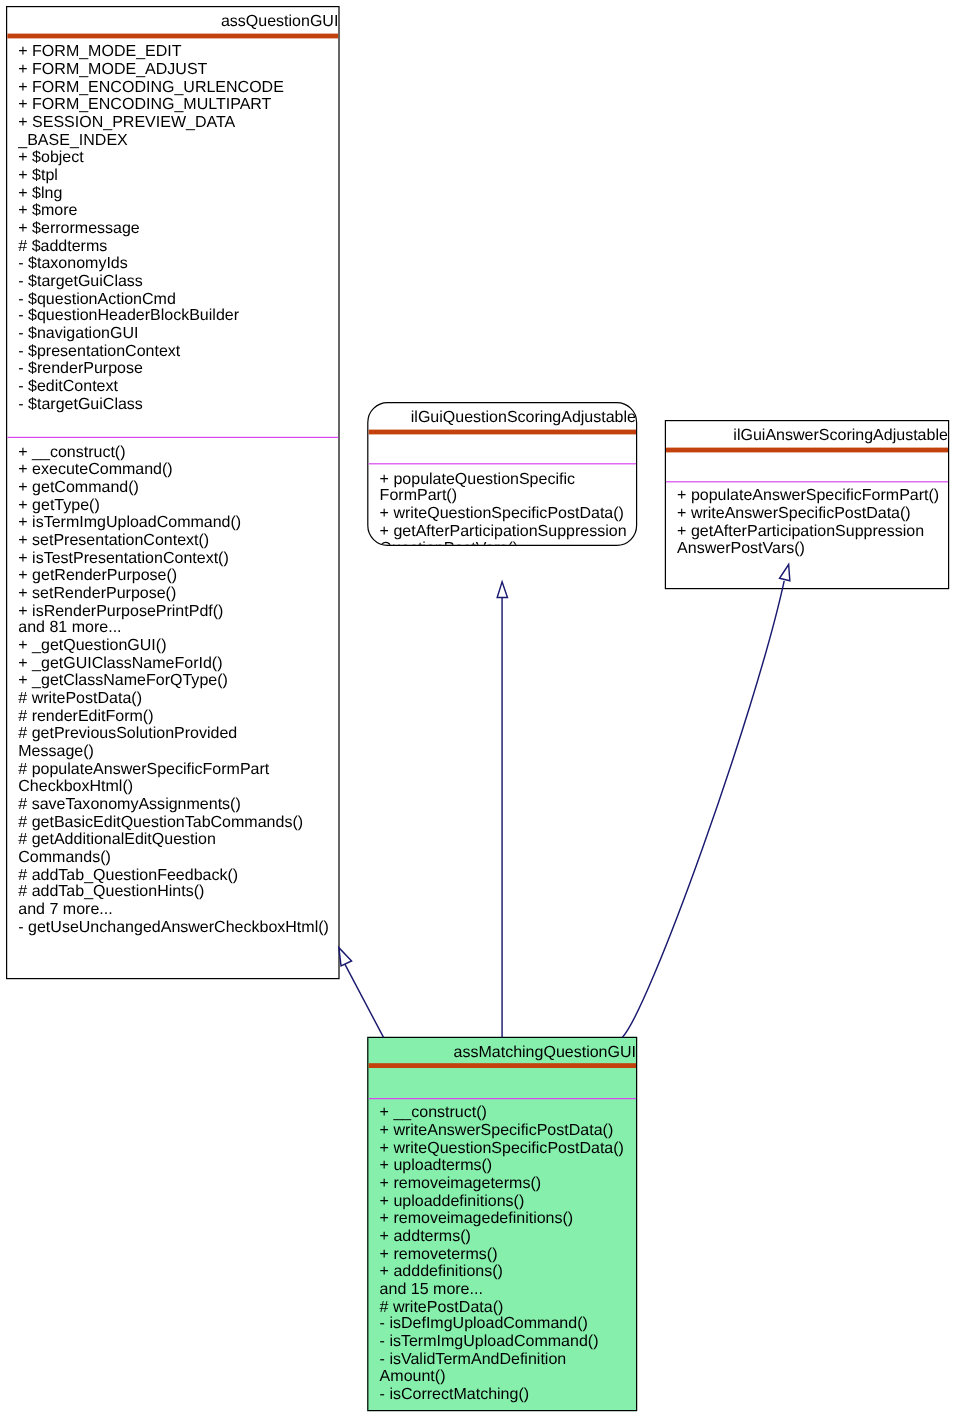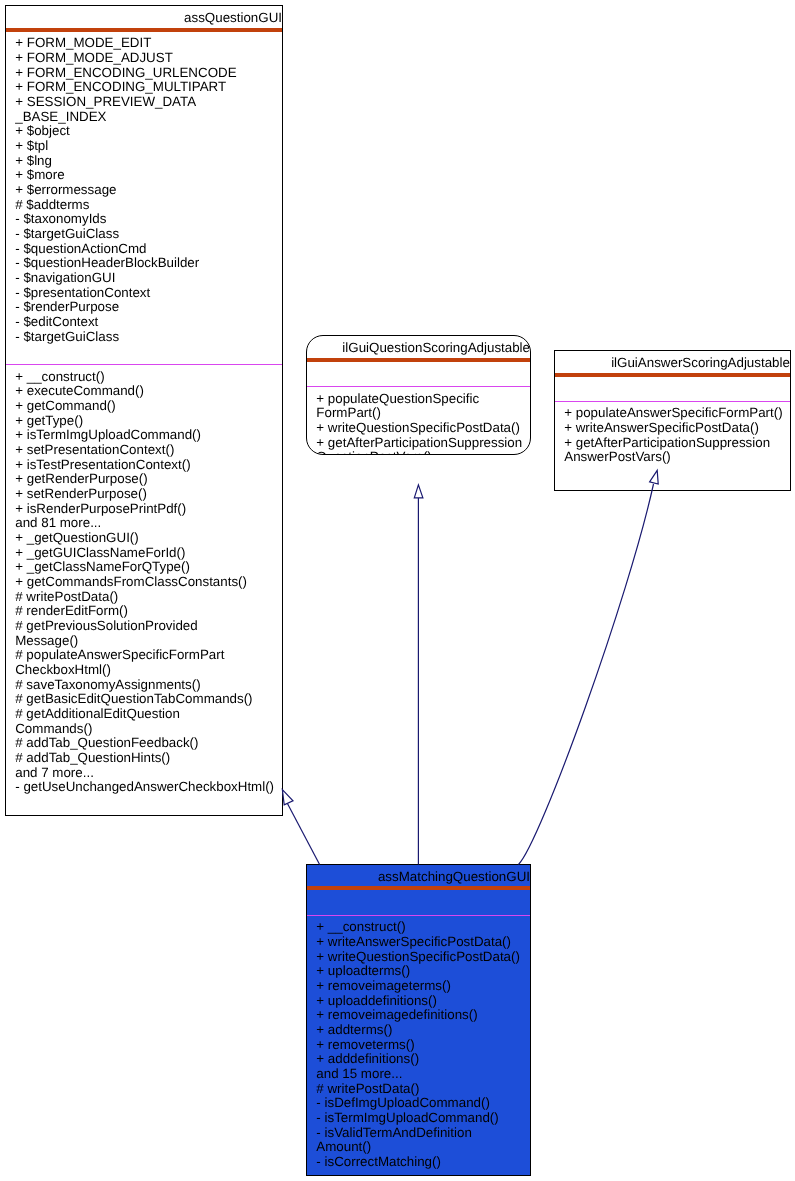--- a/index.html
+++ b/index.html
@@ -3,21 +3,21 @@
 <meta charset="utf-8">
 <title>assMatchingQuestionGUI Class Diagram</title>
 <style>
   html,body{margin:0;padding:0;}
   body{width:795px;height:1181px;background:#ffffff;position:relative;overflow:hidden;
        font-family:"Liberation Sans",sans-serif;text-rendering:geometricPrecision;}
   #diagram{position:absolute;left:0;top:0;width:795px;height:1181px;}
   svg.edge-layer{position:absolute;left:0;top:0;width:795px;height:1181px;overflow:visible;}
   .uml-class{position:absolute;box-sizing:border-box;border:1px solid #000000;
              background:#ffffff;overflow:hidden;}
-  .uml-class.highlight{background:#1d4ed8;}
+  .uml-class.highlight{background:#86efac;}
   .uml-title{box-sizing:border-box;text-align:right;font-size:13.35px;color:#000000;
              border-bottom:4px solid #c2410c;white-space:nowrap;overflow:hidden;}
   .uml-section{box-sizing:border-box;padding-left:9.35px;}
   .uml-attrs{border-bottom:1px solid #d946ef;}
   .uml-line{font-size:13.35px;line-height:14.667px;color:#000000;white-space:pre;}
 </style>
 </head>
 <body>
 
 <div id="diagram">
@@ -55,21 +55,20 @@
       <div class="uml-line">+ isTermImgUploadCommand()</div>
       <div class="uml-line">+ setPresentationContext()</div>
       <div class="uml-line">+ isTestPresentationContext()</div>
       <div class="uml-line">+ getRenderPurpose()</div>
       <div class="uml-line">+ setRenderPurpose()</div>
       <div class="uml-line">+ isRenderPurposePrintPdf()</div>
       <div class="uml-line">and 81 more...</div>
       <div class="uml-line">+ _getQuestionGUI()</div>
       <div class="uml-line">+ _getGUIClassNameForId()</div>
       <div class="uml-line">+ _getClassNameForQType()</div>
-      <div class="uml-line">+ getCommandsFromClassConstants()</div>
       <div class="uml-line"># writePostData()</div>
       <div class="uml-line"># renderEditForm()</div>
       <div class="uml-line"># getPreviousSolutionProvided
 Message()</div>
       <div class="uml-line"># populateAnswerSpecificFormPart
 CheckboxHtml()</div>
       <div class="uml-line"># saveTaxonomyAssignments()</div>
       <div class="uml-line"># getBasicEditQuestionTabCommands()</div>
       <div class="uml-line"># getAdditionalEditQuestion
 Commands()</div>

